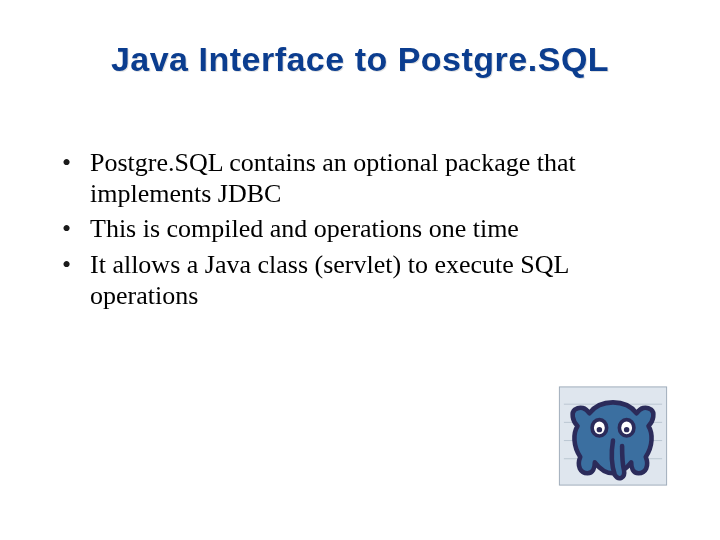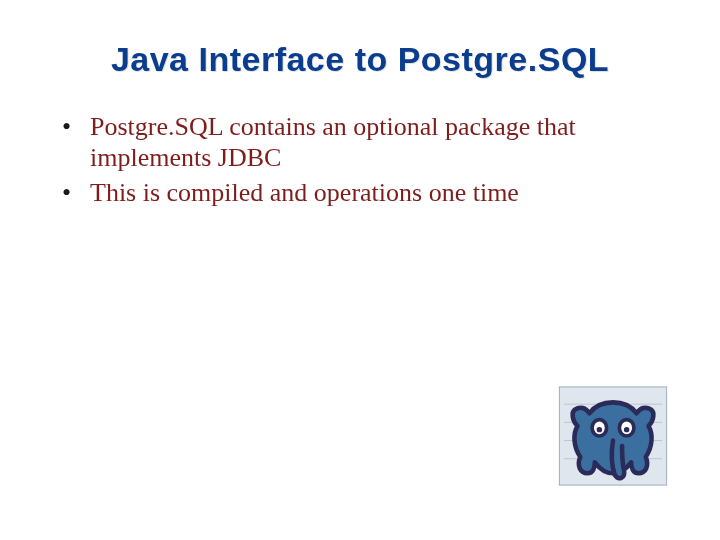--- a/index.html
+++ b/index.html
@@ -17,33 +17,33 @@
     padding: 40px 50px 30px 50px;
     position: relative;
   }
   .title {
     font-family: Verdana, Arial, sans-serif;
     font-weight: 700;
     font-size: 34px;
     color: #0b3d8f;
     text-align: center;
     letter-spacing: 0.5px;
-    margin-bottom: 32px;
+    margin-bottom: 68px;
     text-shadow: 1px 1px 0 rgba(0,0,0,0.12);
   }
   .bullets {
     list-style: none;
     padding-left: 6px;
   }
   .bullets li {
     position: relative;
     padding-left: 34px;
     font-size: 26px;
     line-height: 1.2;
-    color: #7f1d1d;
+    color: #000000;
     margin-bottom: 4px;
     font-family: 'Times New Roman', Times, serif;
   }
   .bullets li::before {
     content: "•";
     position: absolute;
     left: 6px;
     top: 0;
     font-size: 26px;
     color: #1a1a1a;
@@ -59,20 +59,21 @@
 </style>
 </head>
 <body>
 
 <div class="slide">
   <h1 class="title">Java Interface to Postgre.SQL</h1>
 
   <ul class="bullets">
     <li>Postgre.SQL contains an optional package that implements JDBC</li>
     <li>This is compiled and operations one time</li>
+    <li>It allows a Java class (servlet) to execute SQL operations</li>
   </ul>
 
   <div class="logo">
     <svg viewBox="0 0 120 110" xmlns="http://www.w3.org/2000/svg">
 
       <rect x="1" y="1" width="118" height="108" fill="#dfe6ee" stroke="#9aa8b6" stroke-width="1"></rect>
       <line x1="6" y1="20" x2="114" y2="20" stroke="#b7c3d0" stroke-width="1"></line>
       <line x1="6" y1="40" x2="114" y2="40" stroke="#b7c3d0" stroke-width="1"></line>
       <line x1="6" y1="60" x2="114" y2="60" stroke="#b7c3d0" stroke-width="1"></line>
       <line x1="6" y1="80" x2="114" y2="80" stroke="#b7c3d0" stroke-width="1"></line>

